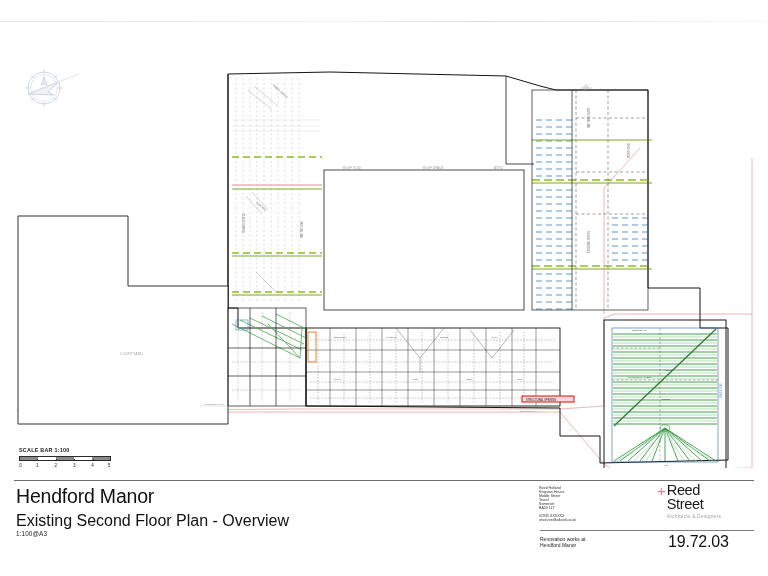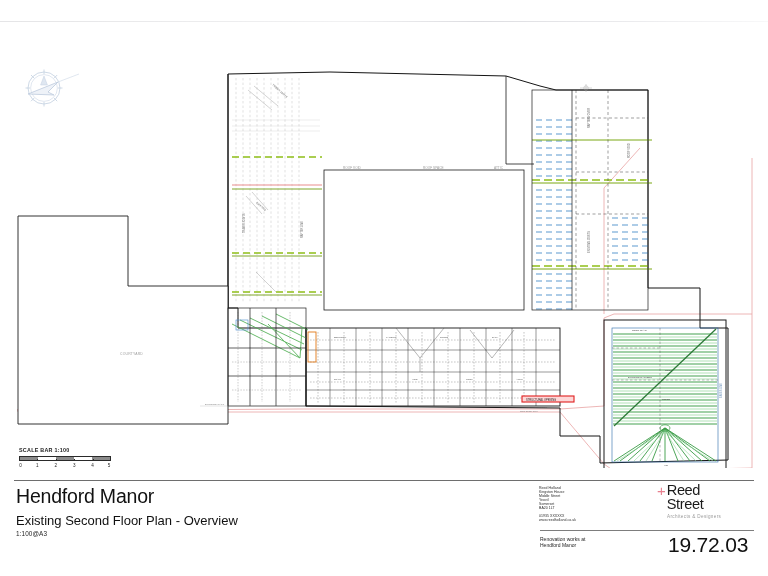--- a/index.html
+++ b/index.html
@@ -107,21 +107,21 @@
   }
   .project-name {
     font-size: 19.5px;
     font-weight: normal;
     letter-spacing: -0.2px;
     color: #111;
     line-height: 24px;
     margin: 0 0 6px 0;
   }
   .drawing-title {
-    font-size: 13px;
+    font-size: 16px;
     font-weight: normal;
     color: #111;
     line-height: 14px;
     margin: 0 0 2px 0;
   }
   .drawing-scale {
     font-size: 6.4px;
     color: #1e1e1e;
     letter-spacing: 0.1px;
     margin: 0;
@@ -192,21 +192,21 @@
   }
   .pr-line {
     font-size: 5px;
     line-height: 6.2px;
     color: #1d1d1d;
     white-space: nowrap;
   }
   #drawing-number {
     position: absolute;
     left: 668px; top: 533px;
-    font-size: 21px;
+    font-size: 16px;
     color: #111;
     letter-spacing: -0.2px;
     white-space: nowrap;
   }
 </style>
 </head>
 <body>
 
 <div id="sheet">
 

